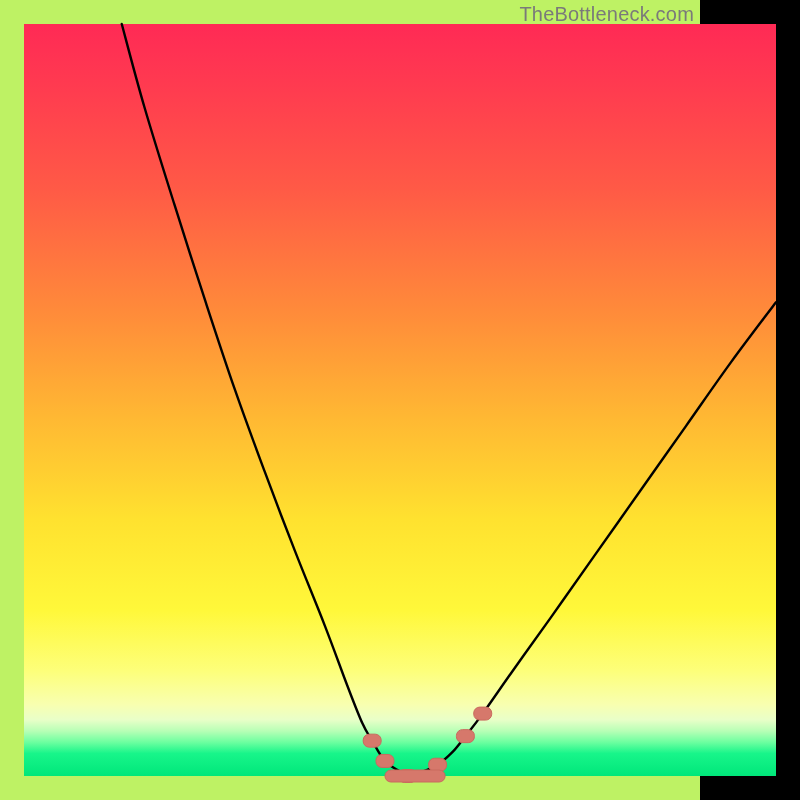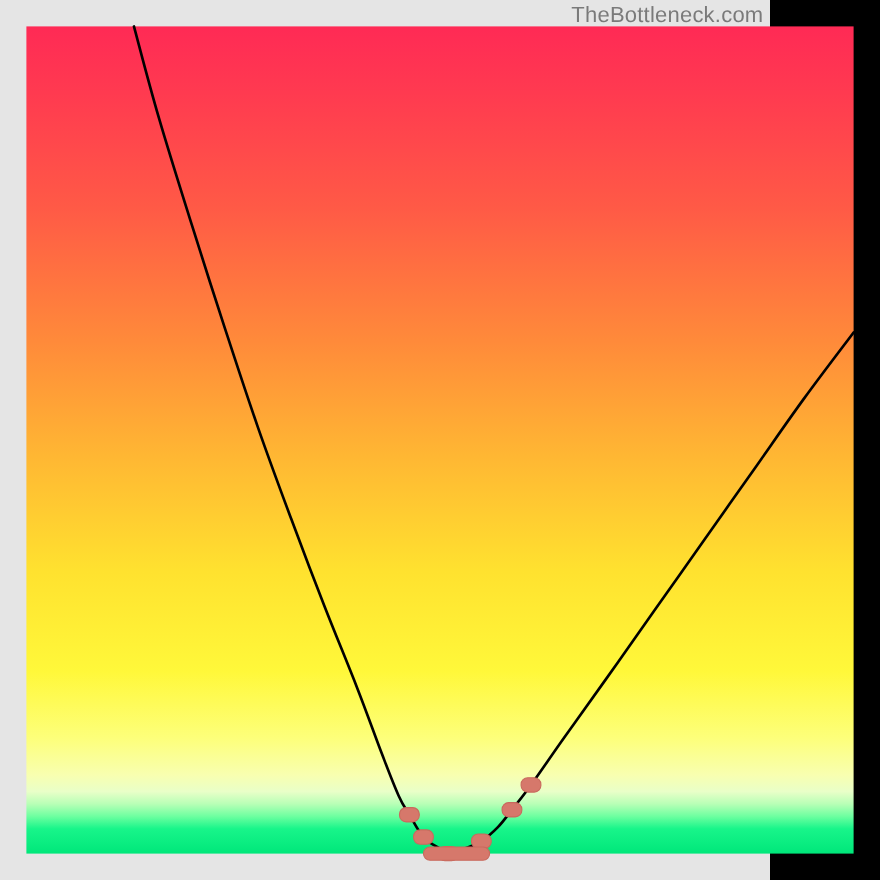--- a/index.html
+++ b/index.html
@@ -8,21 +8,21 @@
     width: 800px;
     height: 800px;
     background: #000;
     overflow: hidden;
     font-family: Arial, Helvetica, sans-serif;
   }
   .frame {
     position: relative;
     width: 700px;
     height: 800px;
-    background: #e5e5e5;
+    background: #bef264;
   }
   .plot-area {
     position: absolute;
     left: 24px;
     top: 24px;
     width: 752px;
     height: 752px;
     
     background: linear-gradient(
       to bottom,

